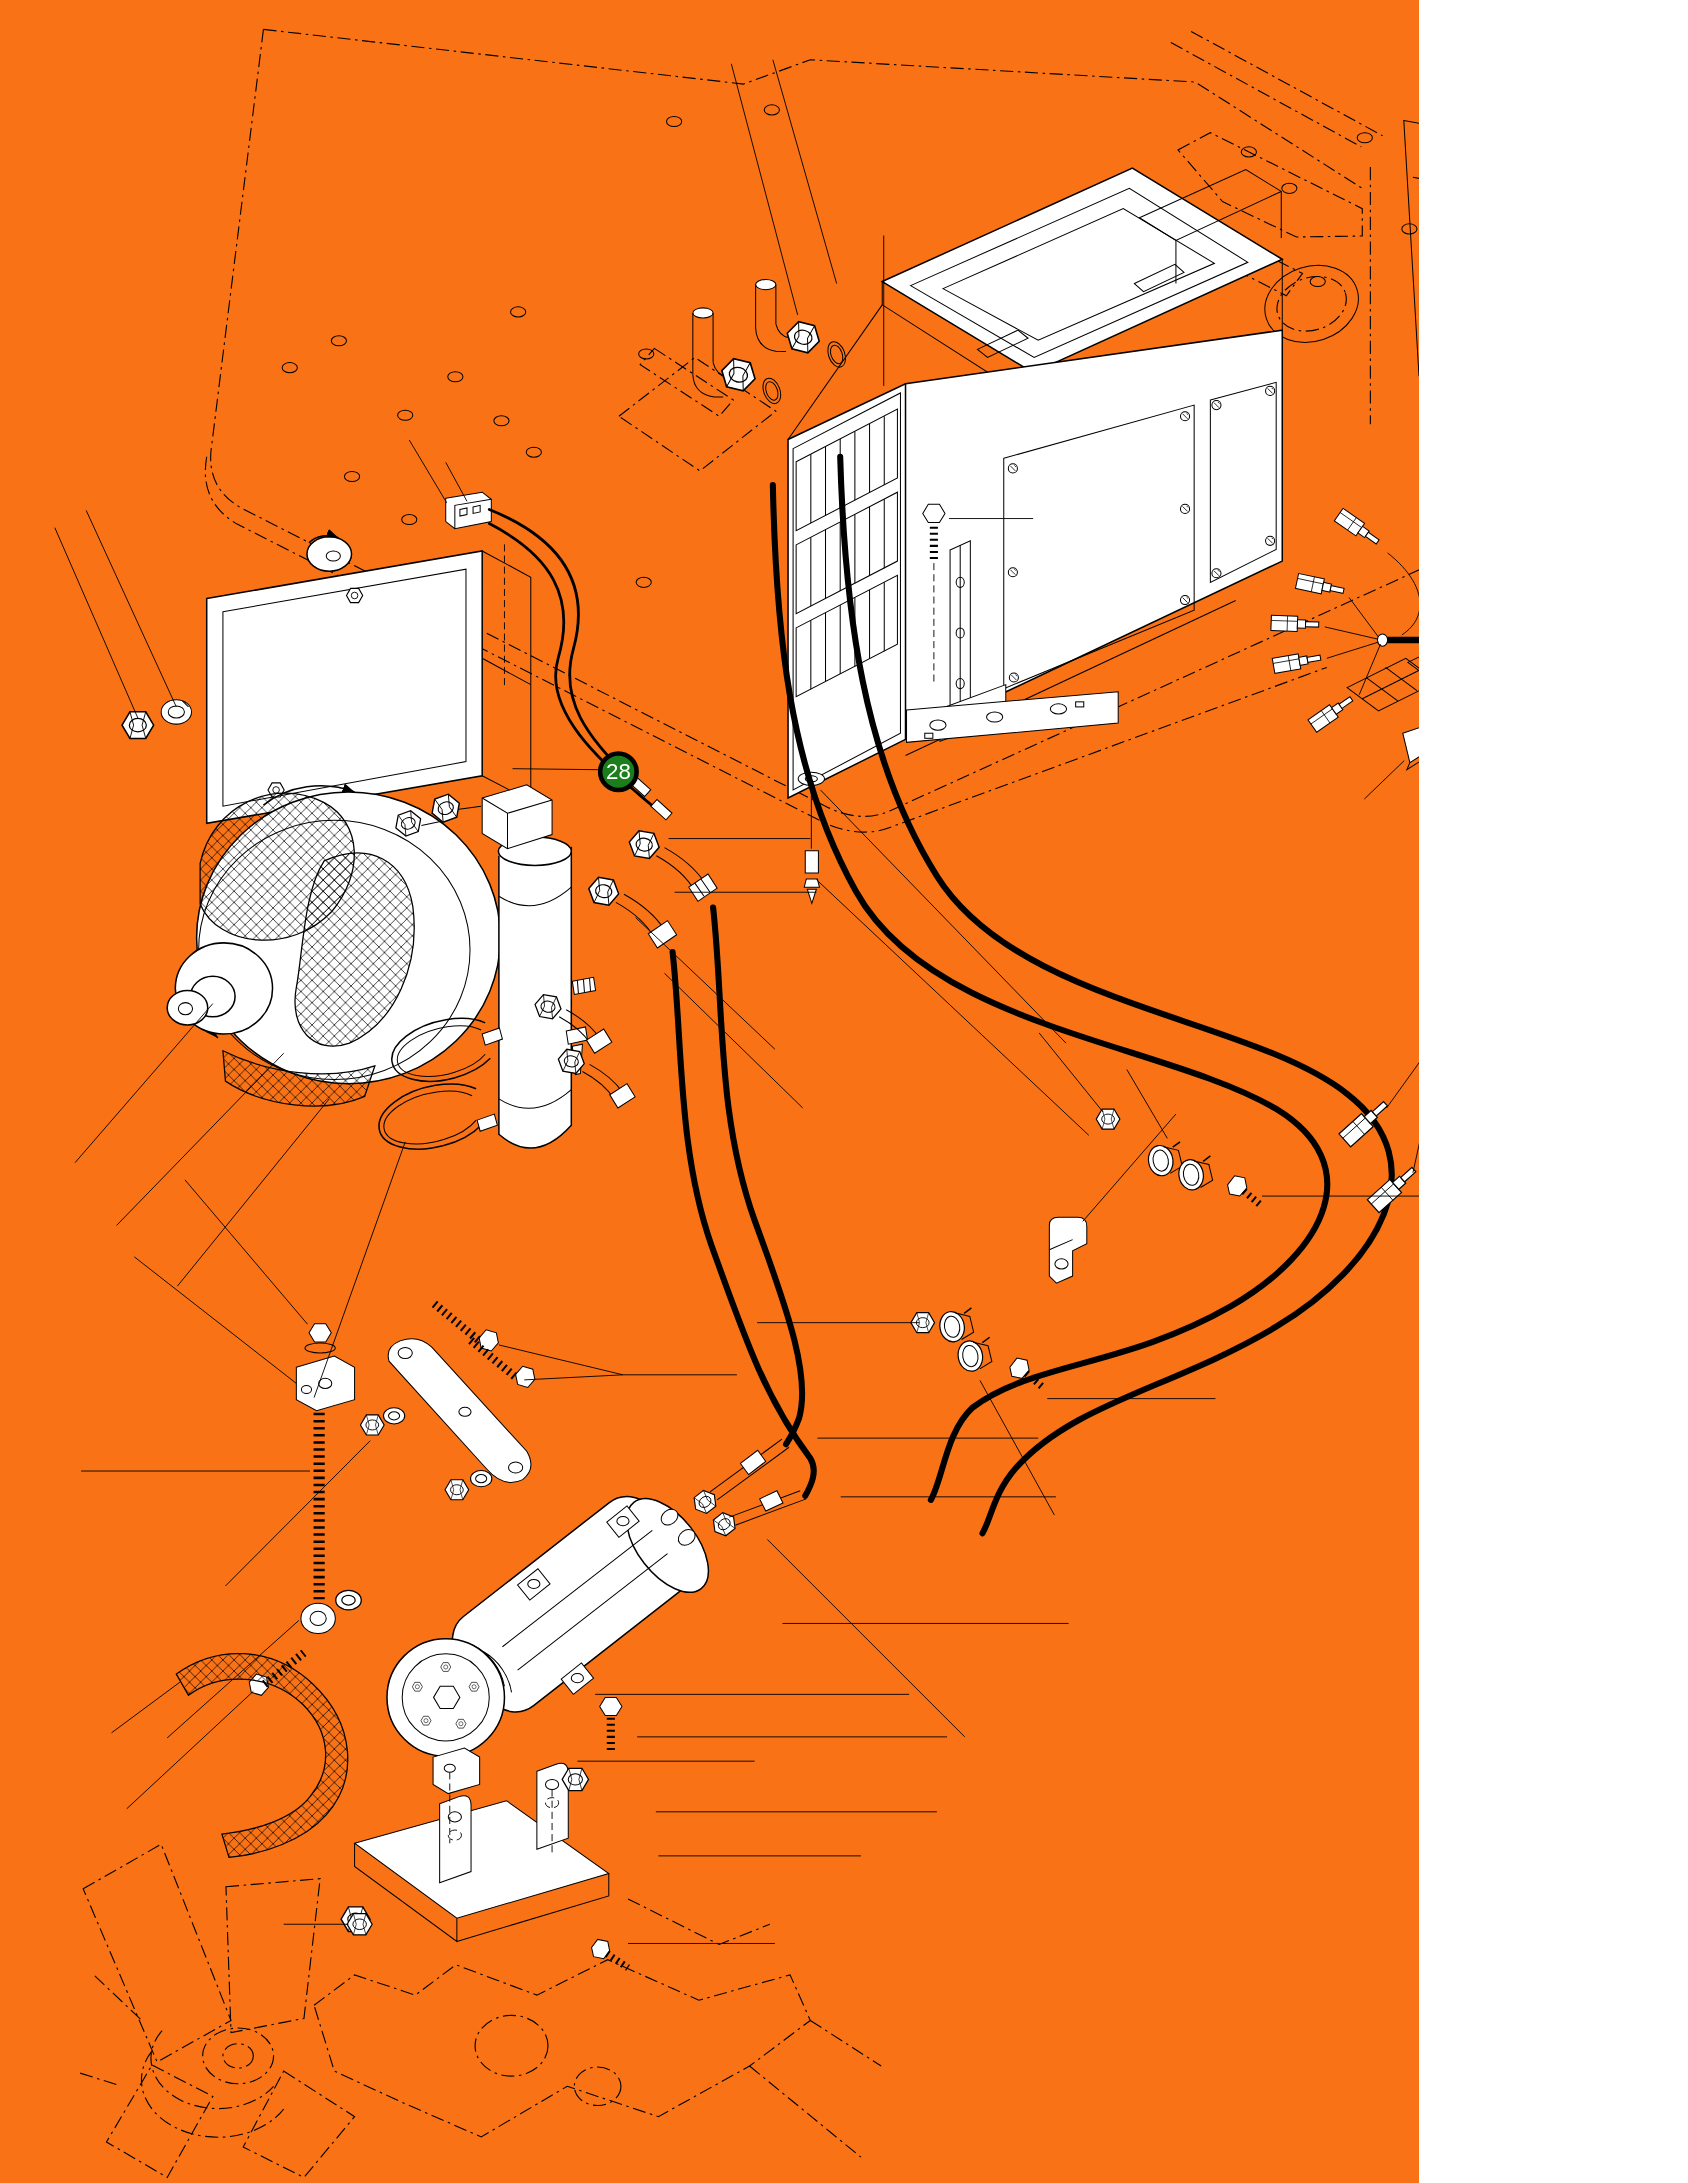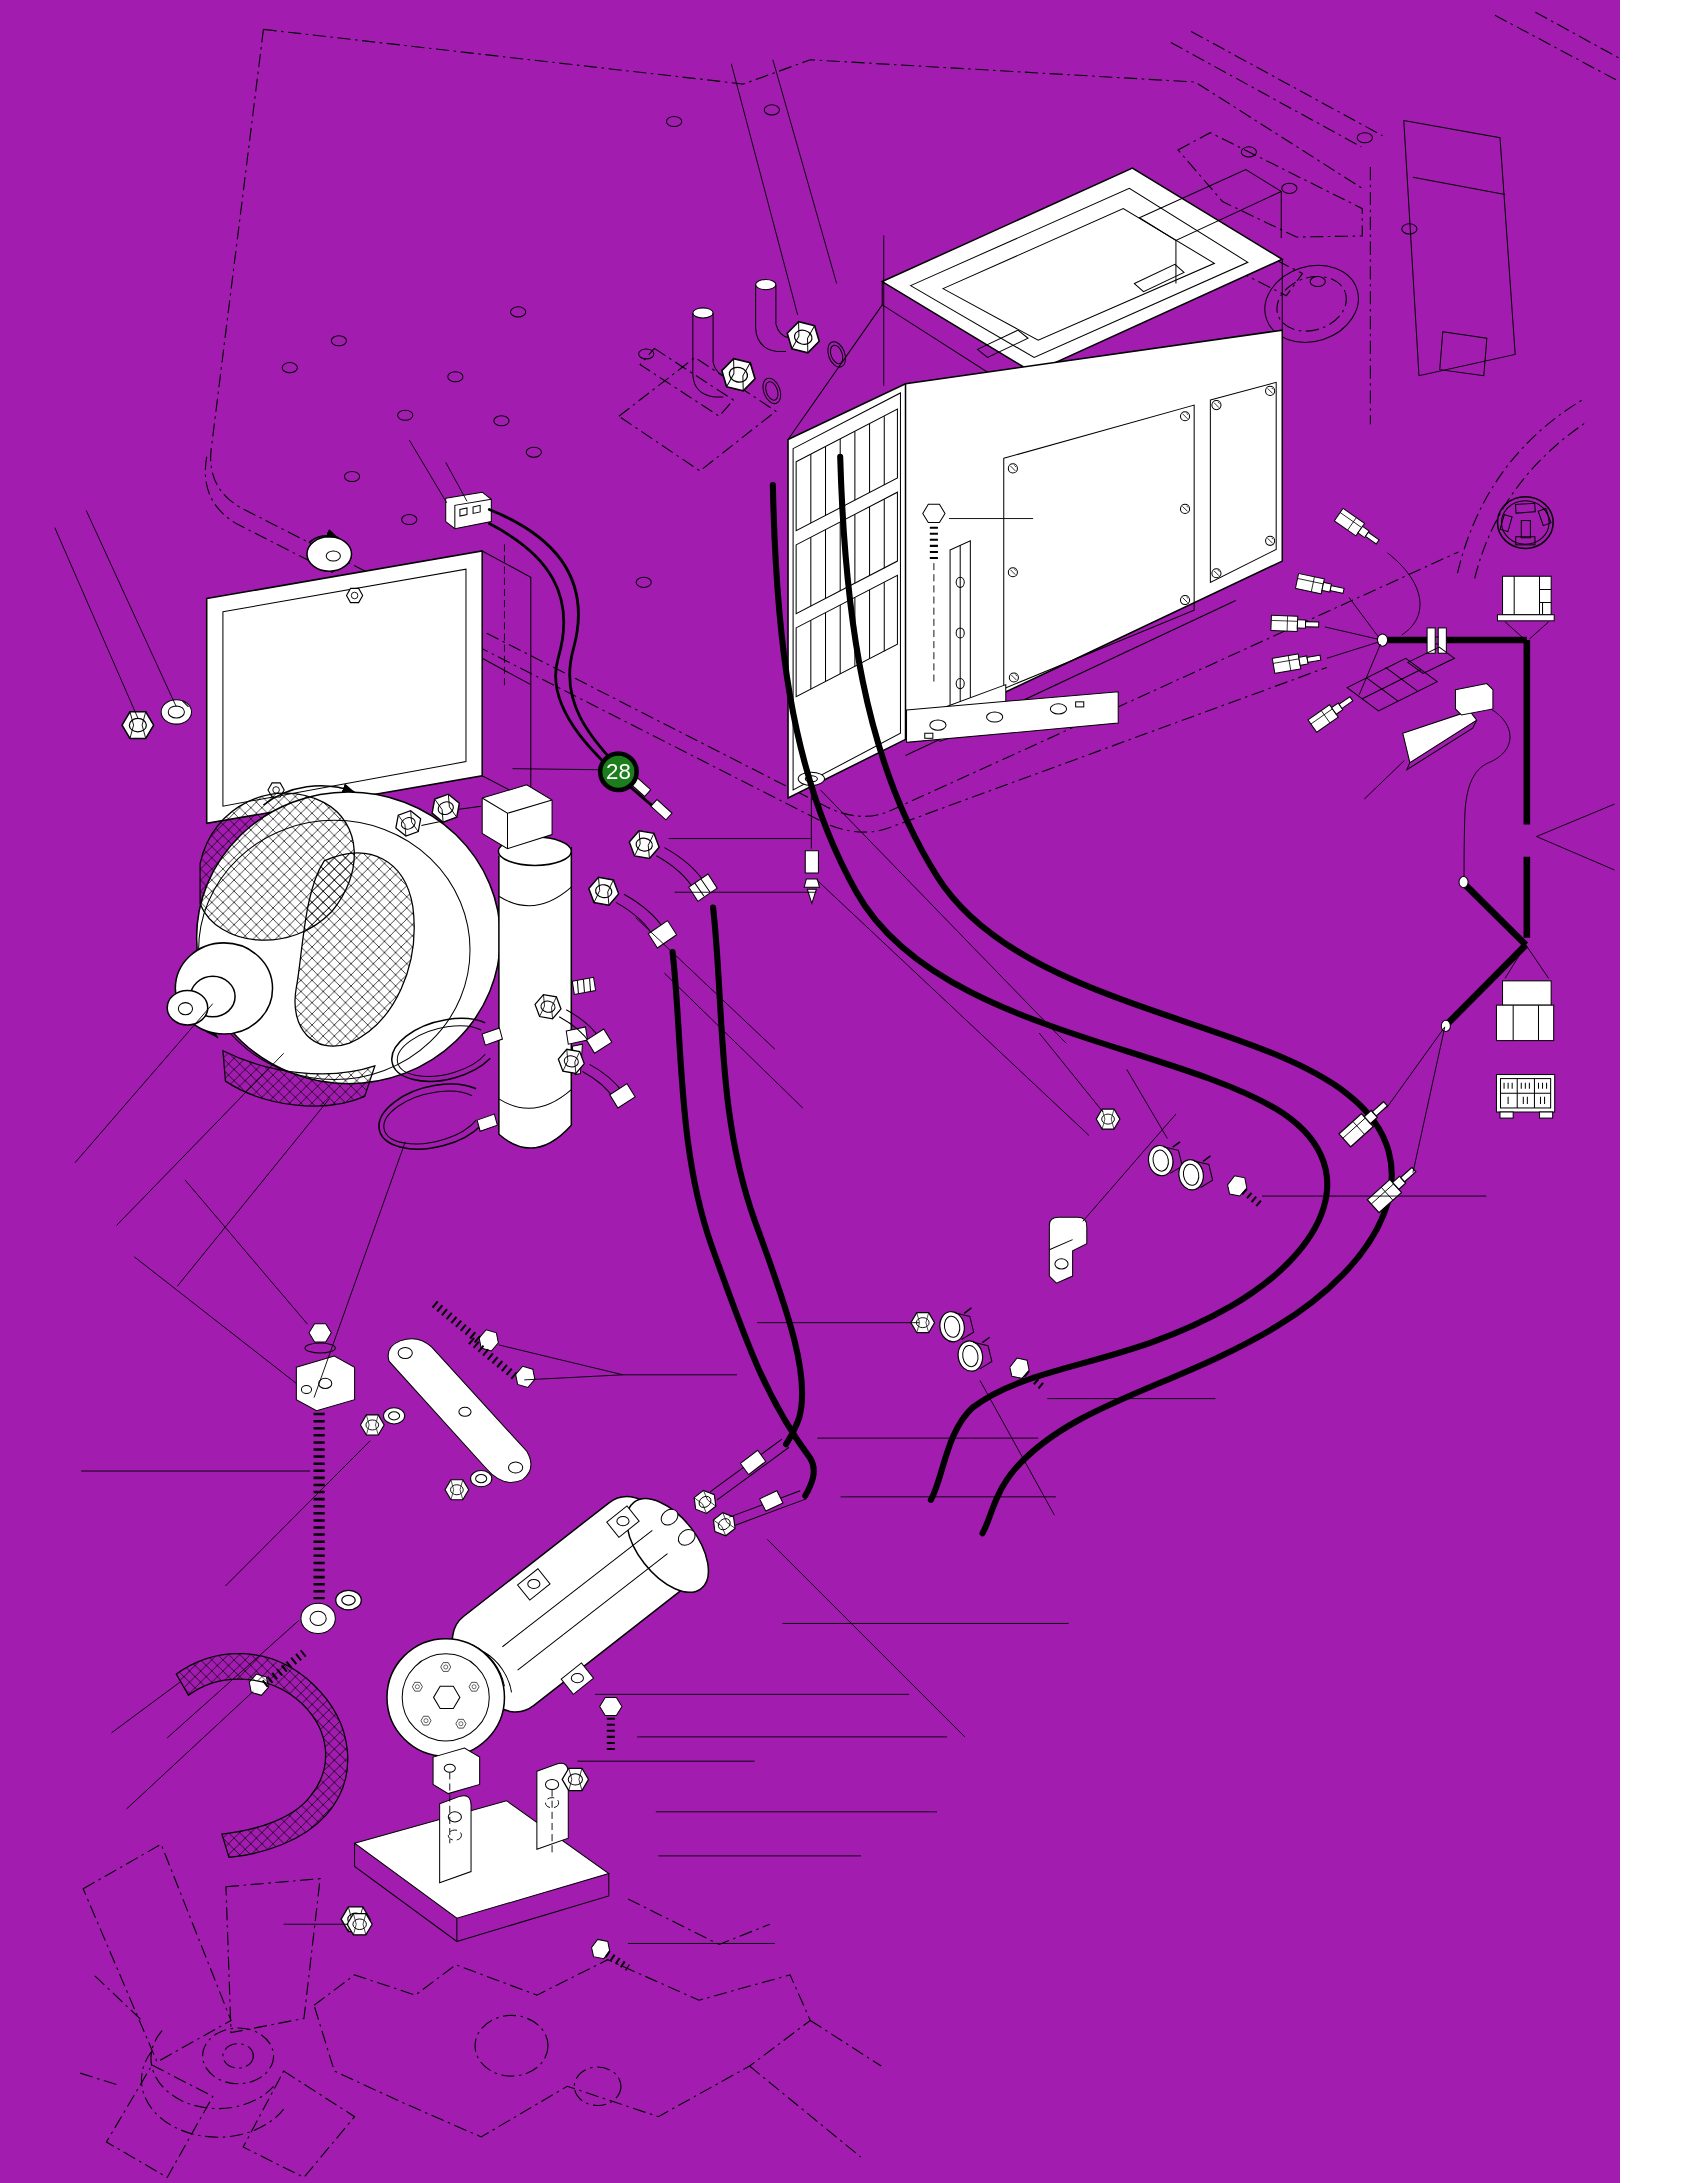--- a/index.html
+++ b/index.html
@@ -1,16 +1,16 @@
 <!DOCTYPE html>
 <html style="font-size:8px"><head>
 <meta charset="utf-8">
 <style>
   html,body{margin:0;padding:0;background:#ffffff;font-family:"Liberation Sans",sans-serif;}
-  .stage{position:relative;width:1620px;height:2183px;background:#a21caf;overflow:hidden;}
+  .stage{position:relative;width:1419px;height:2183px;background:#f97316;overflow:hidden;}
   svg{display:block;}
   .s2{fill:none;stroke:#000;stroke-width:2;}
   .s3{fill:none;stroke:#000;stroke-width:3;}
   .ph{fill:none;stroke:#000;stroke-width:2.2;stroke-dasharray:26 9 5 9;}
   .ld{fill:none;stroke:#000;stroke-width:1.8;}
   .lddash{fill:none;stroke:#000;stroke-width:1.8;stroke-dasharray:14 8;}
   .hose{fill:none;stroke:#000;stroke-width:12;stroke-linecap:round;}
   .wire{fill:none;stroke:#000;stroke-width:5.5;stroke-linecap:round;}
   .trunk{fill:none;stroke:#000;stroke-width:13;}
   .fw{fill:#fff;stroke:#000;stroke-width:3;}

